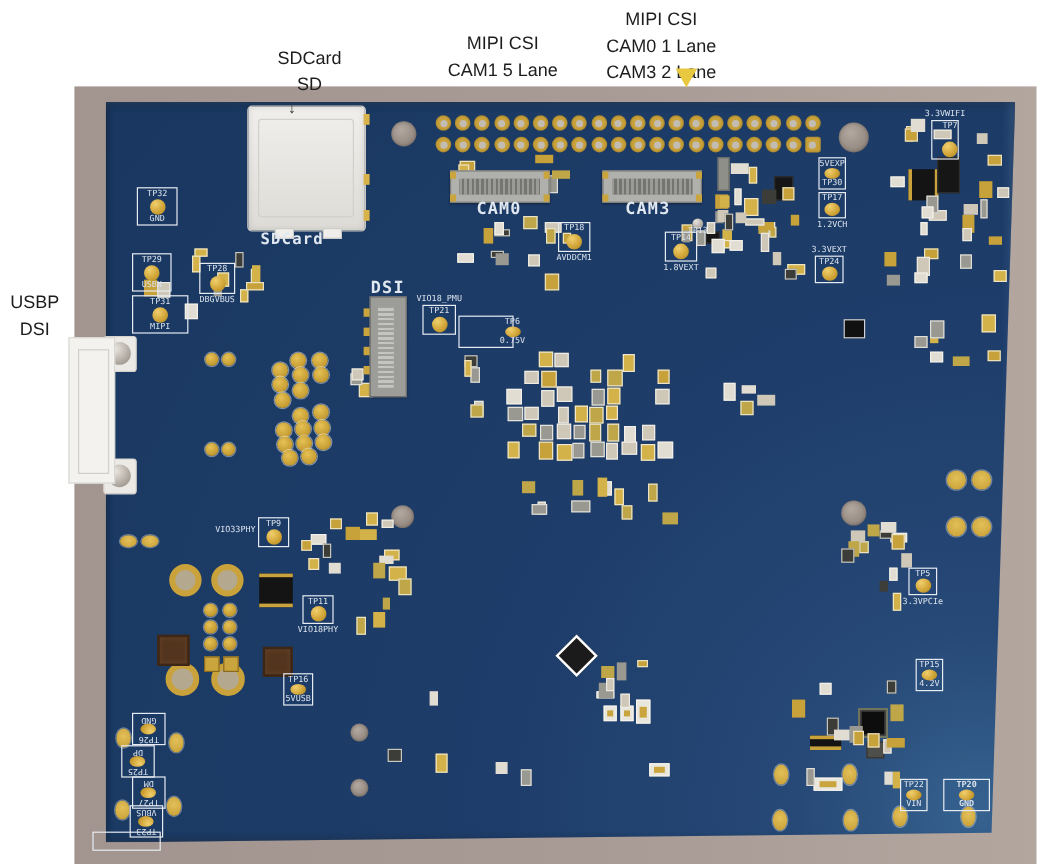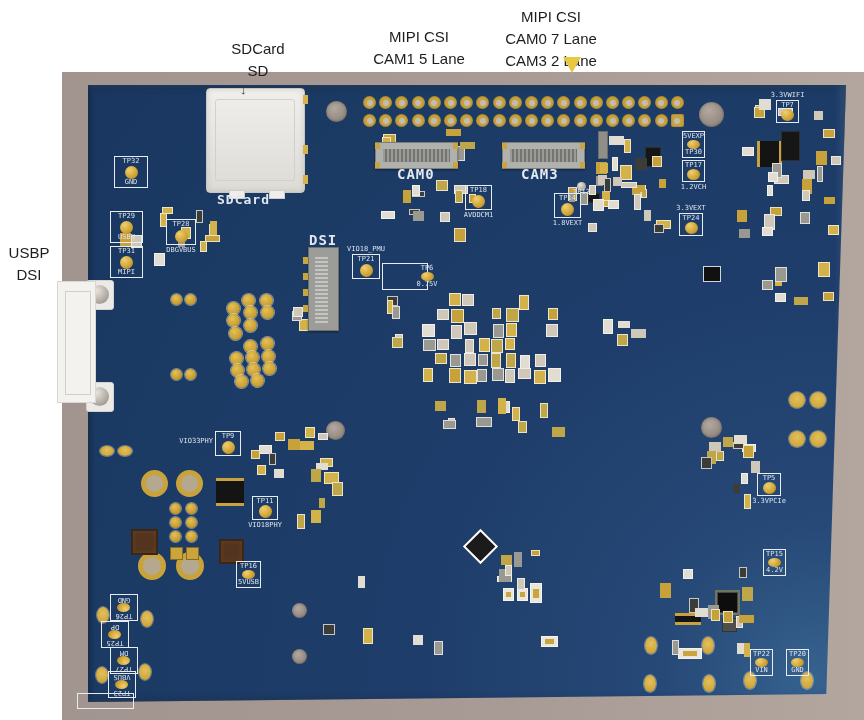--- a/index.html
+++ b/index.html
@@ -495,21 +495,21 @@
       <div class="tp-box" style="left: 114px; top: 156px; width: 34px; height: 32px; position: absolute;">
         <div class="tp-lbl">TP32</div>
         <div class="tp-pad"></div>
         <div class="tp-lbl">GND</div>
       </div>
       <div class="tp-box" style="left: 110px; top: 211px; width: 33px; height: 32px; position: absolute;">
         <div class="tp-lbl">TP29</div>
         <div class="tp-pad"></div>
         <div class="tp-lbl">USBN</div>
       </div>
-      <div class="tp-box" style="left: 110px; top: 246px; width: 33px; height: 32px; position: absolute;">
+      <div class="tp-box" style="left: 110px; top: 246px; width: 47px; height: 32px; position: absolute;">
         <div class="tp-lbl">TP31</div>
         <div class="tp-pad"></div>
         <div class="tp-lbl">MIPI</div>
       </div>
       <div class="tp-box" style="left: 166px; top: 219px; width: 30px; height: 26px; position: absolute;">
         <div class="tp-lbl">TP28</div>
         <div class="tp-pad"></div>
       </div>
       <div class="tp-out" style="left: 181px; top: 246px; transform: translateX(-50%); position: absolute;">DBGVBUS</div>
       <div class="tp-box" style="left: 352px; top: 254px; width: 28px; height: 25px; position: absolute;">
@@ -537,21 +537,21 @@
       <div class="tp-box" style="left: 682px; top: 131px; width: 23px; height: 27px; position: absolute;">
         <div class="tp-lbl">5VEXP</div>
         <div class="tp-pad"></div>
         <div class="tp-lbl">TP30</div>
       </div>
       <div class="tp-box" style="left: 682px; top: 160px; width: 23px; height: 22px; position: absolute;">
         <div class="tp-lbl">TP17</div>
         <div class="tp-pad"></div>
       </div>
       <div class="tp-out" style="left: 693.5px; top: 183px; transform: translateX(-50%); position: absolute;">1.2VCH</div>
-      <div class="tp-box" style="left: 776px; top: 100px; width: 23px; height: 23px; position: absolute;">
+      <div class="tp-box" style="left: 776px; top: 100px; width: 23px; height: 33px; position: absolute; align-items: flex-end;">
         <div class="tp-lbl">TP7</div>
         <div class="tp-pad"></div>
       </div>
       <div class="tp-out" style="left: 787.5px; top: 91px; transform: translateX(-50%); position: absolute;">3.3VWIFI</div>
       <div class="tp-box" style="left: 679px; top: 213px; width: 24px; height: 23px; position: absolute;">
         <div class="tp-lbl">TP24</div>
         <div class="tp-pad"></div>
       </div>
       <div class="tp-out" style="left: 691px; top: 204px; transform: translateX(-50%); position: absolute;">3.3VEXT</div>
       <div class="tp-box" style="left: 757px; top: 473px; width: 24px; height: 23px; position: absolute;">
@@ -562,21 +562,21 @@
       <div class="tp-box" style="left: 763px; top: 549px; width: 23px; height: 27px; position: absolute;">
         <div class="tp-lbl">TP15</div>
         <div class="tp-pad"></div>
         <div class="tp-lbl">4.2V</div>
       </div>
       <div class="tp-box" style="left: 750px; top: 649px; width: 23px; height: 27px; position: absolute;">
         <div class="tp-lbl">TP22</div>
         <div class="tp-pad"></div>
         <div class="tp-lbl">VIN</div>
       </div>
-      <div class="tp-box" style="left: 786px; top: 649px; width: 23px; height: 27px; position: absolute;">
+      <div class="tp-box" style="left: 786px; top: 649px; width: 39px; height: 27px; position: absolute; font-weight: bold;">
         <div class="tp-lbl">TP20</div>
         <div class="tp-pad"></div>
         <div class="tp-lbl">GND</div>
       </div>
       <div class="tp-box" style="left: 215px; top: 431px; width: 26px; height: 25px; position: absolute;">
         <div class="tp-lbl">TP9</div>
         <div class="tp-pad"></div>
       </div>
       <div class="tp-out" style="left: 213px; top: 437px; transform: translateX(-100%); position: absolute;">VIO33PHY</div>
       <div class="tp-box" style="left: 252px; top: 496px; width: 26px; height: 24px; position: absolute;">
@@ -653,21 +653,21 @@
     <div class="inner"></div>
   </div>
 
   <div class="ann" style="left:222px;top:38px;width:72px">SDCard SD</div>
   <div class="ann" style="left:373px;top:26px;width:92px">
     <div>MIPI CSI</div>
     <div>CAM1 5 Lane</div>
   </div>
   <div class="ann" style="left:500px;top:6px;width:102px">
     <div>MIPI CSI</div>
-    <div>CAM0 7 Lane</div>
+    <div>CAM0 1 Lane</div>
     <div>CAM3 2 Lane</div>
   </div>
   <div class="ann" style="left:6px;top:242px;width:46px">
     <div>USBP</div>
     <div>DSI</div>
   </div>
   <div class="arrow-down" style="left:563px;top:57px"></div>
 
 </div>
 

